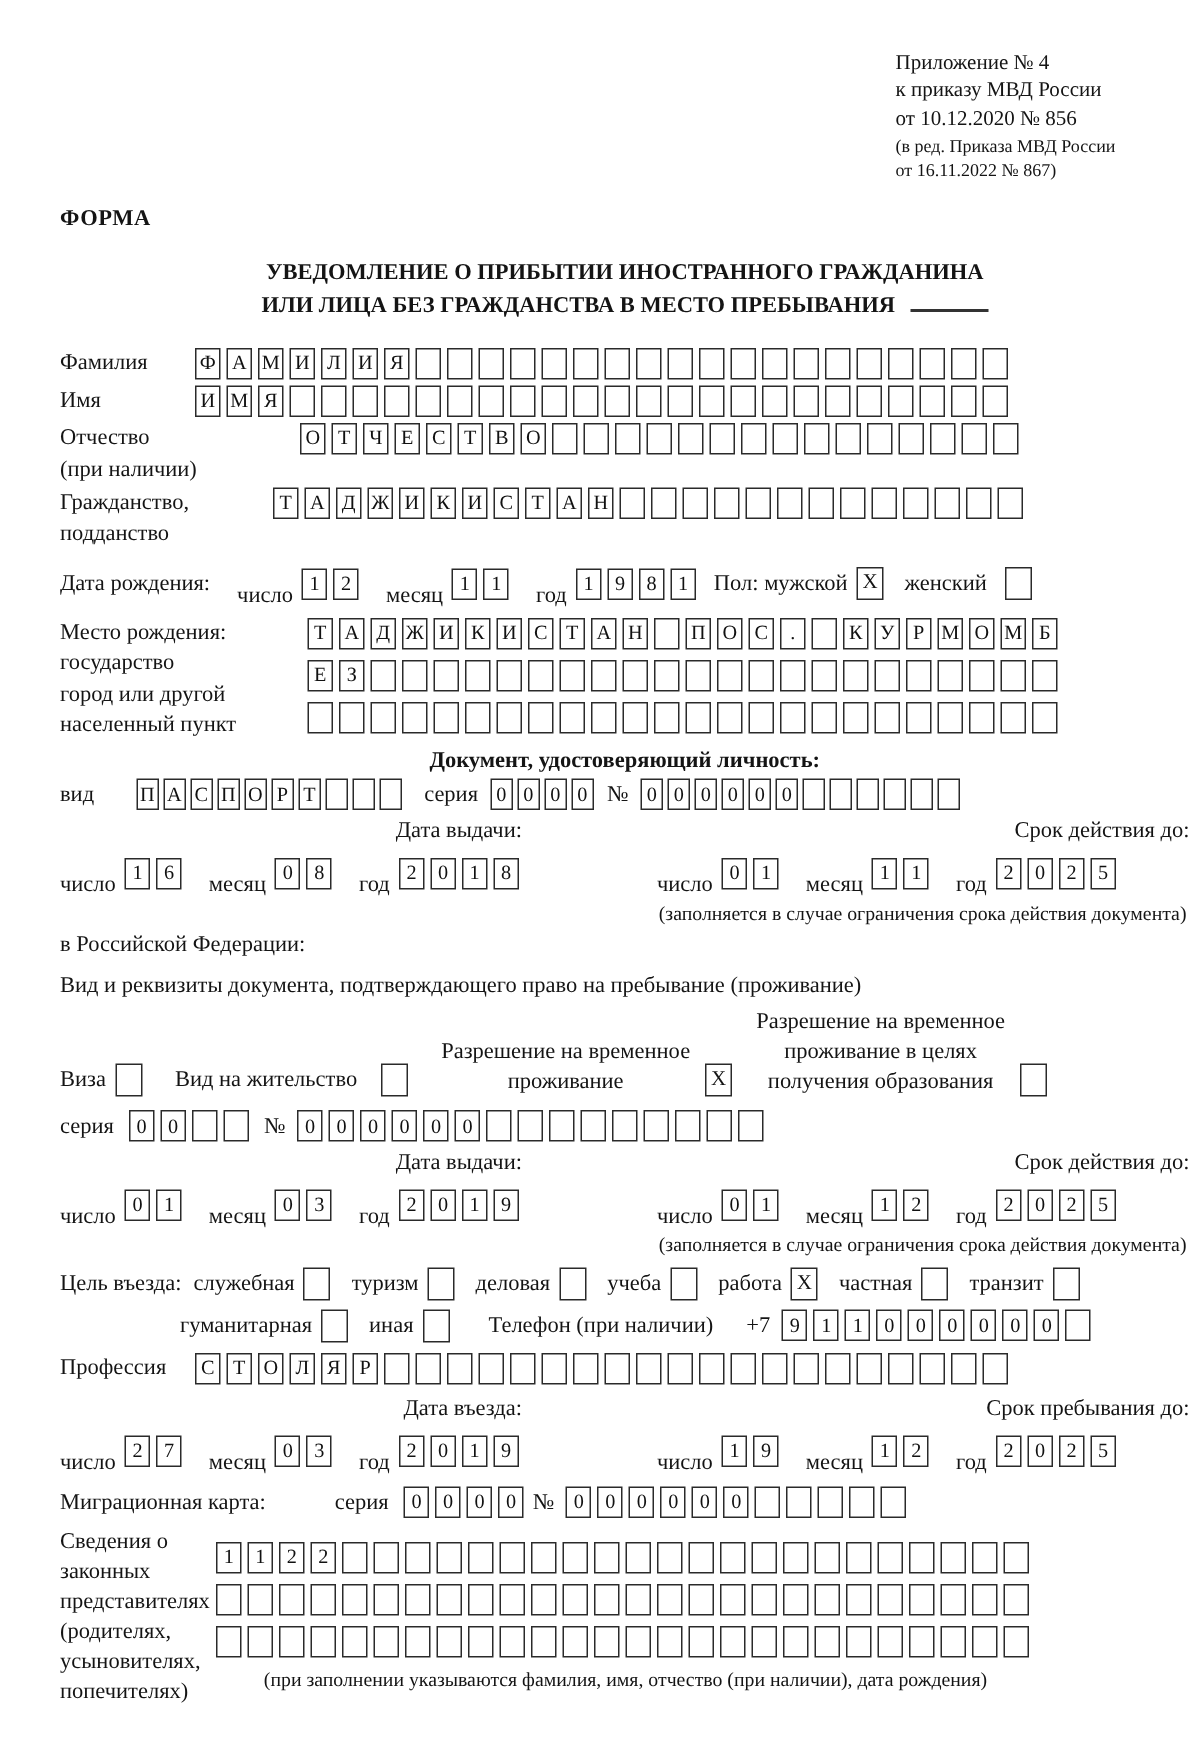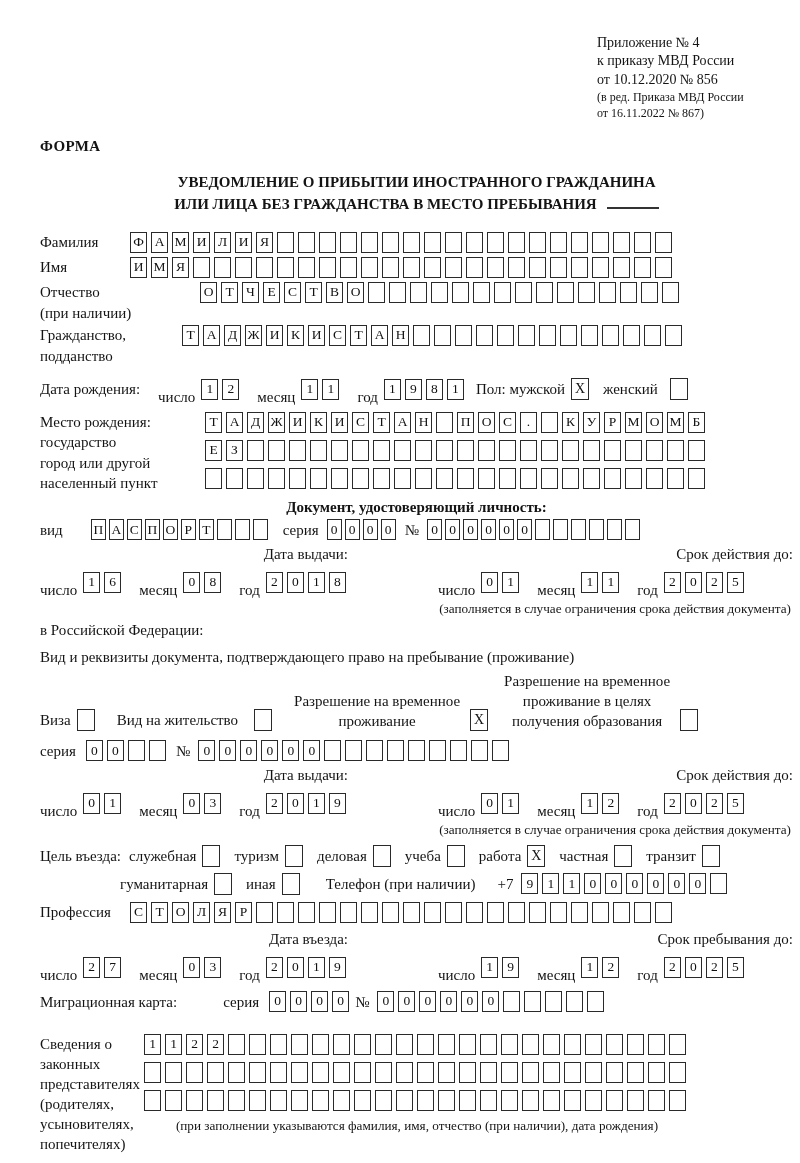--- a/index.html
+++ b/index.html
@@ -38,21 +38,21 @@
   .dl.first{margin-left:0}
 
   .permitrow{display:flex;align-items:flex-end;margin-top:3px}
   .mc{font-size:15px;line-height:20px;text-align:center}
   .permitrow .chk{margin-top:-1px}
 
   .purp{display:flex;align-items:center;margin-top:7px}
   .purp .inlbl{margin-left:14px}
   .purp .inlbl.first{margin-left:0}
 
-  .reps{display:flex;align-items:flex-start;margin-top:21px}
+  .reps{display:flex;align-items:center;margin-top:5px}
   .replbl{flex:0 0 104px;font-size:15px;line-height:20px}
   .repgrid .c{margin-bottom:7px}
   .repnote{font-size:13.2px;text-align:center;margin-top:3px}
 </style>
 </head>
 <body>
 
 <div class="page">
 
   <div class="hdr">

